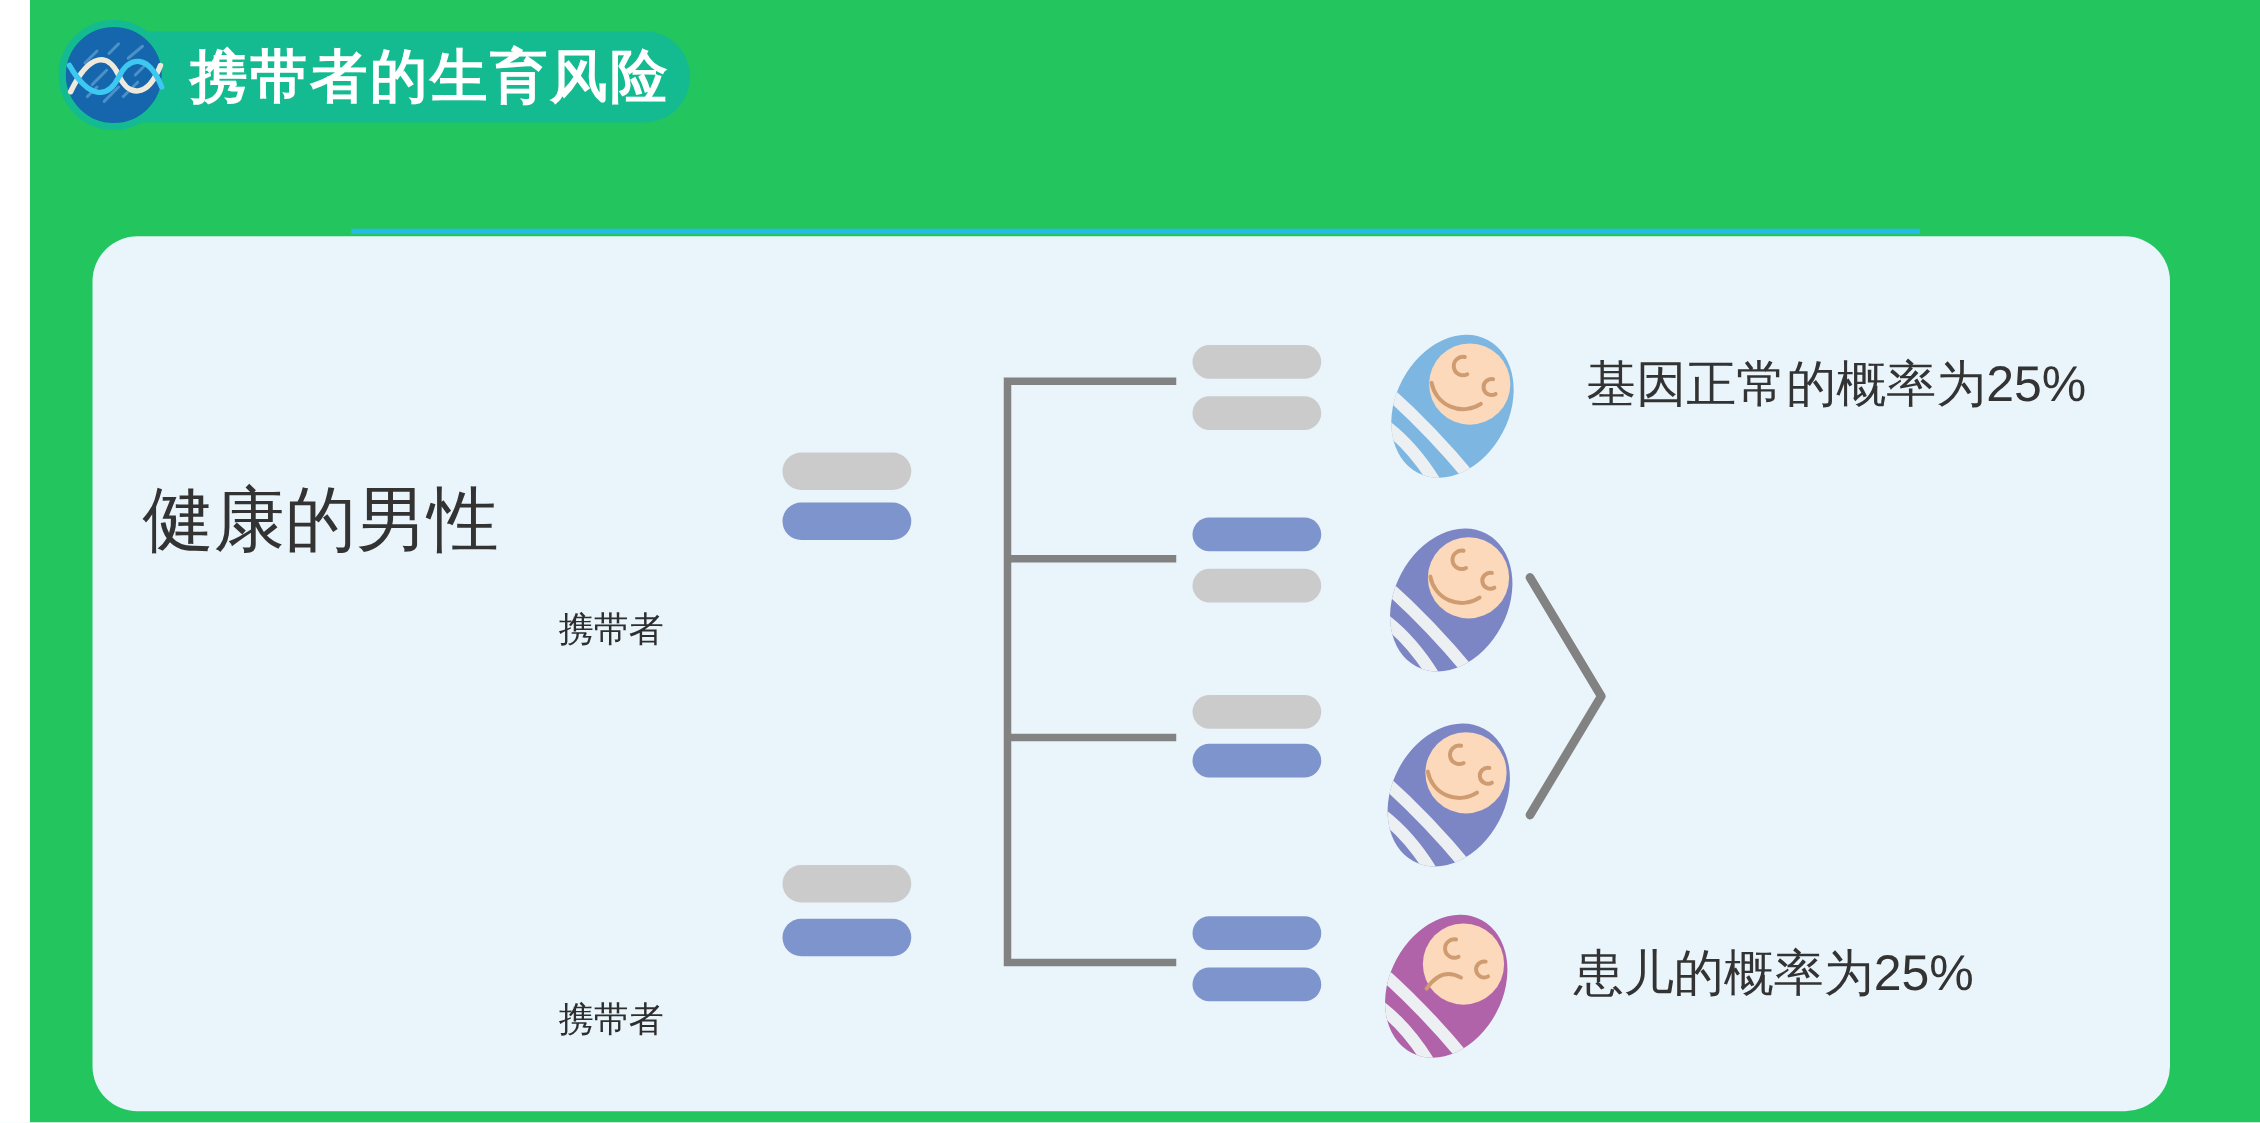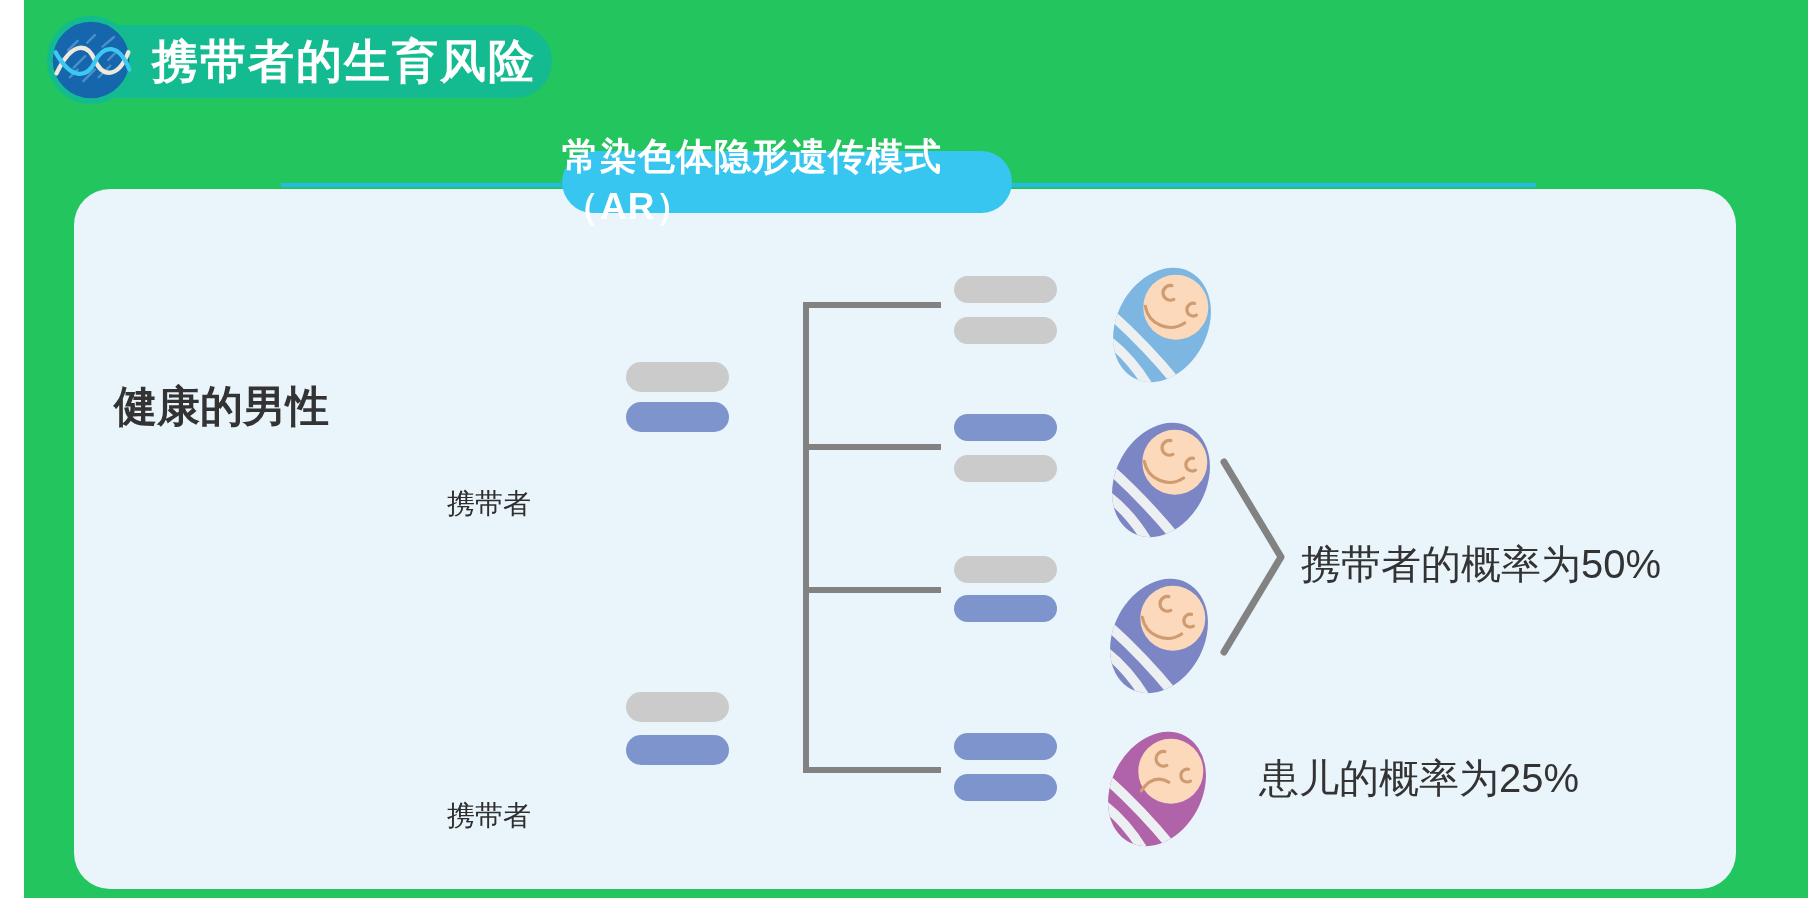--- a/index.html
+++ b/index.html
@@ -20,21 +20,21 @@
     background:var(--accent-green);color:#fff;font-size:46px;font-weight:bold;
     line-height:73px;padding-left:73px;box-sizing:border-box;letter-spacing:2px;z-index:6;}
   .title-circle{left:21px;top:14px;width:92px;height:92px;z-index:7;}
   
   .cyan-line{left:257px;top:183px;width:1255px;height:4px;background:var(--line-cyan);z-index:2;}
   .header-pill{left:538px;top:151px;width:450px;height:62px;border-radius:31px;
     background:var(--header-cyan);color:#fff;font-size:37px;font-weight:bold;
     display:flex;align-items:center;justify-content:center;letter-spacing:1px;z-index:3;}
   .panel{left:50px;top:189px;width:1662px;height:700px;border-radius:36px;background:var(--panel-bg);z-index:1;}
   
-  .parent-label{font-size:43px;color:var(--text-dark);z-index:4;white-space:nowrap;font-weight:bold;}
+  .parent-label{font-size:57px;color:var(--text-dark);z-index:4;white-space:nowrap;}
   .role-label{width:140px;text-align:center;font-size:28px;color:#2e2e2e;z-index:4;white-space:nowrap;}
   .annot{font-size:40px;color:var(--text-dark);z-index:4;white-space:nowrap;}
   
   .gene{width:103px;height:30px;border-radius:15px;z-index:4;}
   .gene.small{height:27px;border-radius:13.5px;}
   .gene--normal{background:var(--gene-normal);}
   .gene--carrier{background:var(--gene-carrier);}
   
   .baby{width:130px;height:132px;z-index:4;}
   .baby--blue .blob{fill:var(--baby-blue);}
@@ -59,21 +59,20 @@
         <line x1="66" y1="48" x2="76" y2="38"></line>
       <line x1="26" y1="66" x2="34" y2="58"></line>
         <line x1="44" y1="30" x2="52" y2="22"></line>
     </g>
     <path d="M 12,62 C 28,28 44,30 52,48 C 60,66 76,68 87,40" style="stroke:var(--strand-white)" stroke-width="4.5" fill="none" stroke-linecap="round"></path>
     <path d="M 11,40 C 27,68 43,68 52,50 C 61,32 77,30 88,58" style="stroke:var(--strand-cyan)" stroke-width="4.5" fill="none" stroke-linecap="round"></path>
   </svg>
 
   <div class="abs cyan-line"></div>
   <div class="abs panel"></div>
-  <div class="abs header-pill">常染色体隐形遗传模式（AR）</div>
 
   <div class="abs parent-label" style="left:90px;top:378px">健康的男性</div>
 
   <svg class="abs" style="left:378px;top:284px" width="168" height="190" viewBox="0 0 168 190">
     <path d="M 14,190 Q 14,140 60,130 L 108,130 Q 154,140 154,190 Z" fill="#f0c26d"></path>
     <rect x="70" y="98" width="28" height="34" rx="8" fill="#f3c9a8"></rect>
     <path d="M 56,128 L 84,156 L 112,128 L 97,119 L 84,133 L 71,119 Z" fill="#ffffff"></path>
     <path d="M 84,146 L 75,157 L 81,190 L 87,190 L 93,157 Z" fill="#e84a6e"></path>
     <circle cx="44" cy="80" r="8" fill="#fcd8bd"></circle>
       <circle cx="124" cy="80" r="8" fill="#fcd8bd"></circle>
@@ -203,16 +202,16 @@
         <path d="M 4,46 Q 46,82 82,126"></path>
     </g>
     <circle cx="80" cy="48" r="33" style="fill:var(--baby-face)"></circle>
     <g style="stroke:var(--baby-line)" stroke-width="3.2" fill="none" stroke-linecap="round">
       <path d="M 74,28 a 7.5,7.5 0 1 0 2,14"></path>
         <path d="M 98,46 a 6.5,6.5 0 1 0 2,12"></path>
       <path d="M 50,68 q 12,-18 28,-9"></path>
     </g>
   </svg>
 
-  <div class="abs annot" style="left:1277px;top:537px">携带者的概率为50%</div>
+  <div class="abs annot" style="left:1245px;top:280px">基因正常的概率为25%</div>
   <div class="abs annot" style="left:1235px;top:751px">患儿的概率为25%</div>
 
 </div>
 
 </body></html>

